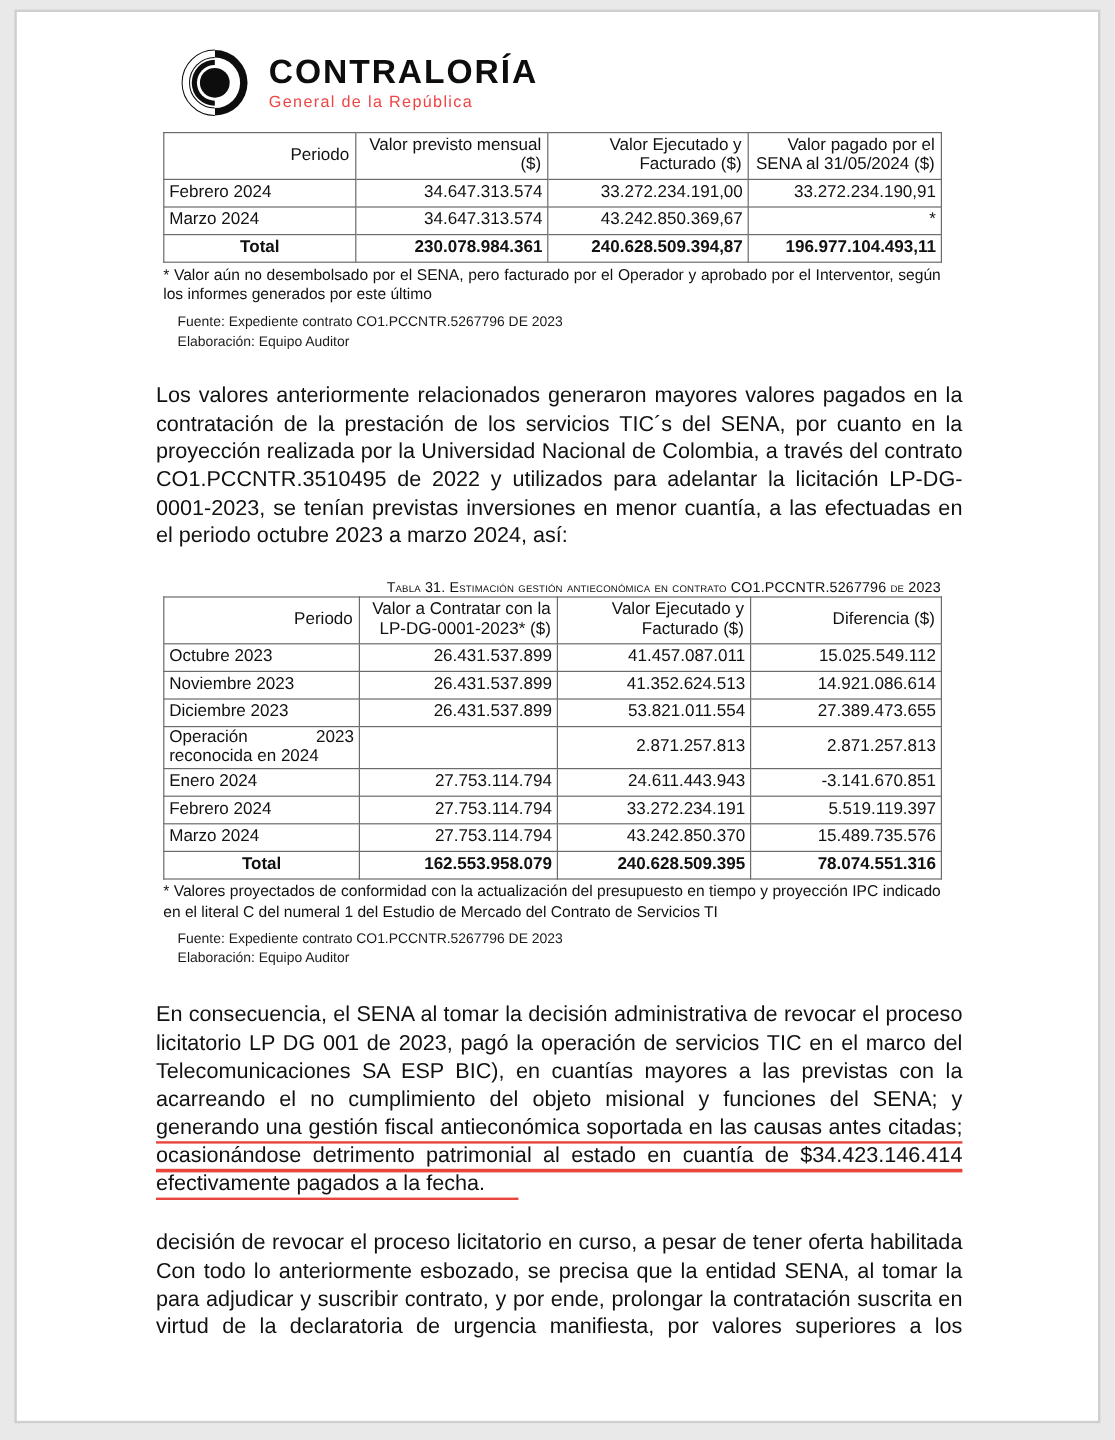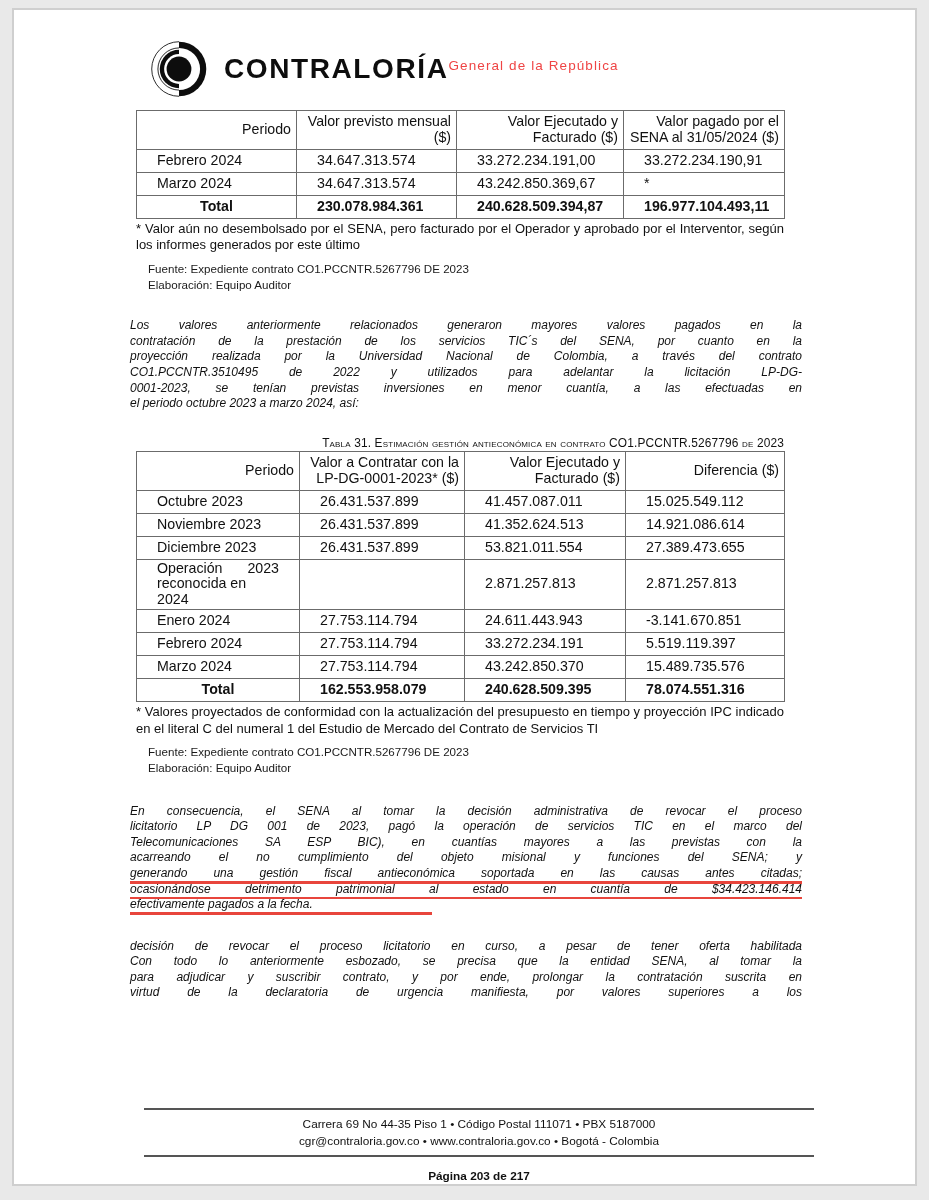--- a/index.html
+++ b/index.html
@@ -51,21 +51,21 @@
     padding-left: 18px;
     box-sizing: border-box;
   }
   .logo-mark {
     width: 62px;
     height: 62px;
     flex: 0 0 62px;
   }
   .brand-text {
     display: flex;
-    flex-direction: row;
+    flex-direction: column;
     justify-content: center;
     line-height: 1;
   }
   .brand-main {
     font-size: 28px;
     font-weight: bold;
     letter-spacing: 1.6px;
     color: #0d0d0d;
   }
   .brand-sub {
@@ -79,35 +79,35 @@
   .doc-table {
     border-collapse: collapse;
     width: 648px;
     margin-left: 6px;
     table-layout: fixed;
     font-size: 14.2px;
   }
   .doc-table th,
   .doc-table td {
     border: 1.3px solid #6b6b6b;
-    padding: 1px 20px;
+    padding: 1px 4px;
     vertical-align: middle;
     line-height: 1.12;
     height: 20px;
   }
   .doc-table th {
     text-align: right;
     font-weight: normal;
     padding: 3px 5px;
   }
   .doc-table td.label {
     text-align: left;
   }
   .doc-table td.num {
-    text-align: left;
+    text-align: right;
   }
   .doc-table tr.total-row td {
     font-weight: bold;
   }
   .doc-table tr.total-row td.label {
     text-align: center;
   }
   td.justify-cell {
     text-align: justify;
     text-align-last: justify;
@@ -153,26 +153,25 @@
     margin: 0 0 1px 6px;
     text-align: right;
     font-size: 11.9px;
     font-variant: small-caps;
     letter-spacing: 0.15px;
     white-space: nowrap;
   }
 
   
   p.body {
-    font-size: 12px;
+    font-size: 18px;
     line-height: 1.30;
     text-align: justify;
     margin: 0;
     width: 672px;
-    font-style: italic;
   }
   .gap-a { height: 26px; }
   .gap-b { height: 24px; }
   .gap-c { height: 28px; }
   .gap-d { height: 26px; }
 
   
   .ul-line {
     display: block;
     position: relative;
@@ -426,23 +425,14 @@
 
     <p class="body">
       <span class="just-line">decisión de revocar el proceso licitatorio en curso, a pesar de tener oferta habilitada</span>
       <span class="just-line">Con todo lo anteriormente esbozado, se precisa que la entidad SENA, al tomar la</span>
       <span class="just-line">para adjudicar y suscribir contrato, y por ende, prolongar la contratación suscrita en</span>
       <span class="just-line">virtud de la declaratoria de urgencia manifiesta, por valores superiores a los</span>
     </p>
 
   </div>
 
-  <div class="footer">
-    <div class="footer-rule"></div>
-    <div class="footer-lines">
-      <div>Carrera 69 No 44-35 Piso 1 • Código Postal 111071 •  PBX 5187000</div>
-      <div>cgr@contraloria.gov.co • www.contraloria.gov.co •  Bogotá - Colombia</div>
-    </div>
-    <div class="footer-rule"></div>
-    <div class="page-number">Página 203 de 217</div>
-  </div>
 
 </div>
 
 </body></html>

